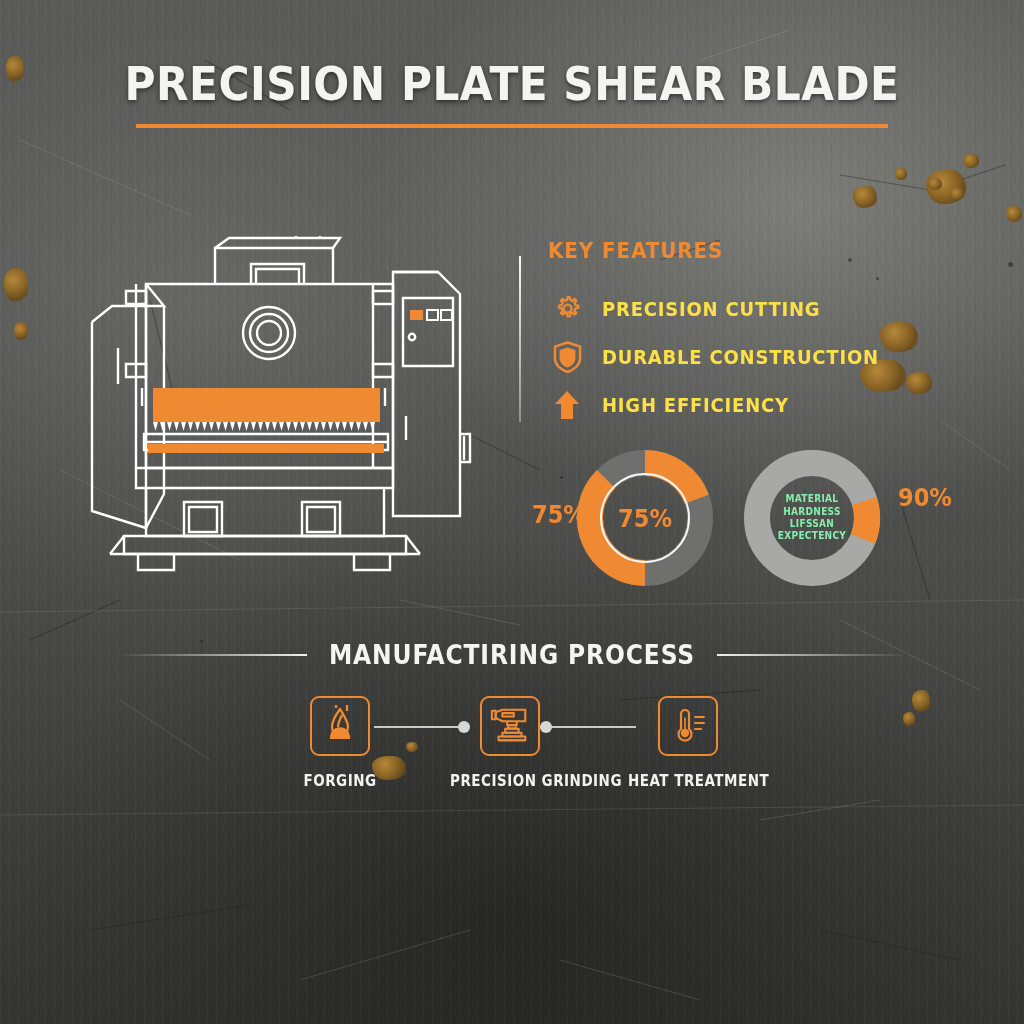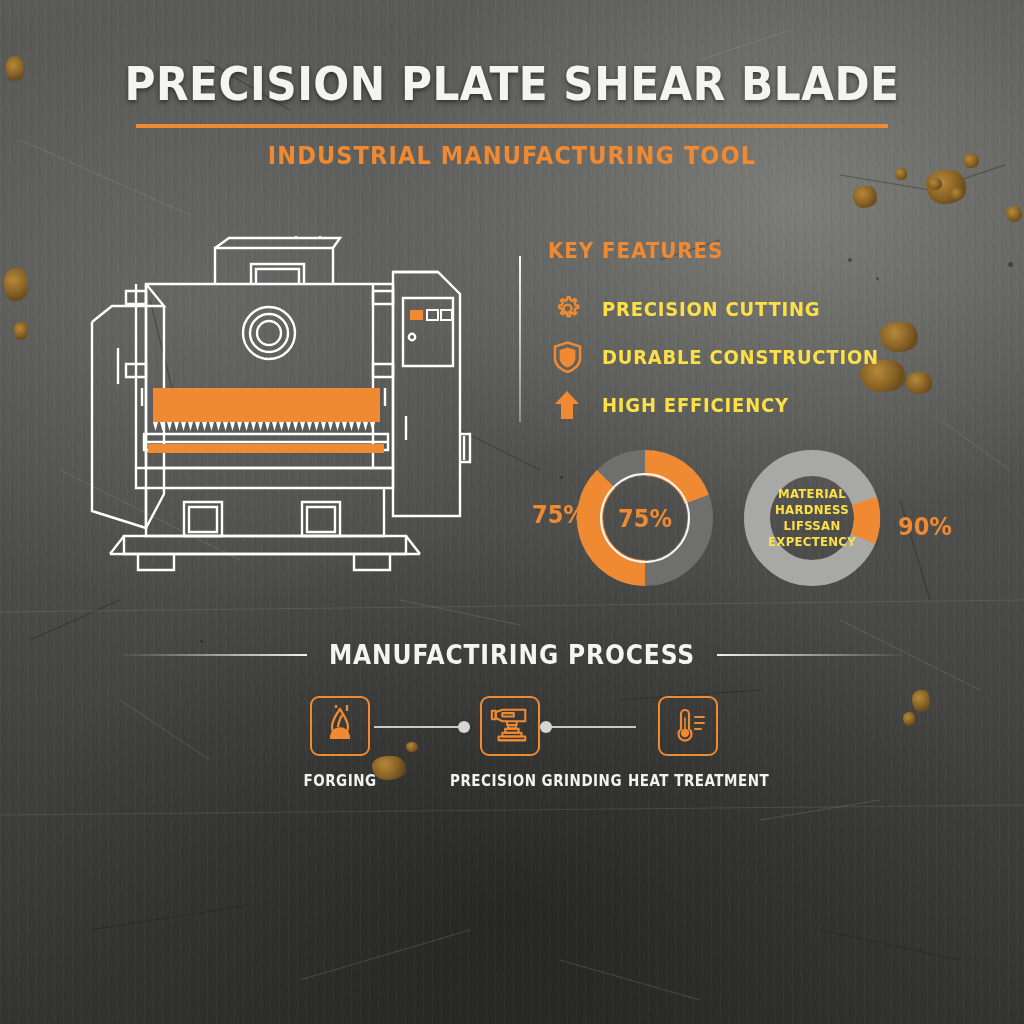--- a/index.html
+++ b/index.html
@@ -84,21 +84,21 @@
   .donut-wrap{ position:absolute; }
   .donut-inner-circle{
     position:absolute; border-radius:50%; border:2.5px solid #f6f6f4;
   }
   .donut-center{
     position:absolute; inset:0; display:flex; flex-direction:column;
     align-items:center; justify-content:center; text-align:center;
   }
   .donut-center-pct{ font-size:25px; font-weight:bold; color:#ef8a33; }
   .donut-center-txt{
-    font-size:13px; font-weight:bold; color:#fde047; line-height:1.24;
+    font-size:10px; font-weight:bold; color:#86efac; line-height:1.24;
     letter-spacing:.3px;
   }
   .donut-side-pct{
     position:absolute; font-size:25px; font-weight:bold; color:#ef8a33;
   }
 
   
   .sec-head{ position:absolute; left:0; right:0; display:flex; align-items:center; justify-content:center; }
   .sec-rule{ height:2px; width:190px; }
   .sec-rule.l{ background:linear-gradient(90deg, rgba(255,255,255,0), rgba(255,255,255,.92)); }
@@ -190,21 +190,20 @@
   <div class="speck" style="left:848px; top:258px; width:4px; height:4px;"></div>
   <div class="speck" style="left:1008px; top:262px; width:5px; height:5px;"></div>
   <div class="speck" style="left:876px; top:277px; width:3px; height:3px;"></div>
   <div class="speck" style="left:560px; top:476px; width:3px; height:3px;"></div>
   <div class="speck" style="left:535px; top:506px; width:4px; height:4px;"></div>
   <div class="speck" style="left:200px; top:640px; width:3px; height:3px;"></div>
 
   <div class="header">
     <div class="title">PRECISION PLATE SHEAR BLADE</div>
     <div class="title-rule"></div>
-    <div class="subtitle">INDUSTRIAL MANUFACTURING TOOL</div>
   </div>
 
   <div class="machine">
     <svg width="420" height="350" viewBox="0 0 420 350">
       <g fill="none" stroke="#ffffff" stroke-width="2.4" stroke-linejoin="miter">
 
         <path d="M127 48 L127 12 L245 12 L245 48"></path>
         <path d="M127 12 L141 2 L252 2 L245 12"></path>
 
         <path d="M208 2 L208 -6 L232 -6 L232 2"></path>
@@ -344,21 +343,21 @@
 
         <path d="M122.31 52.99 A55 55 0 0 1 120.99 90.81" fill="none" stroke="#ef8a33" stroke-width="26"></path>
       </svg>
       <div class="donut-center">
         <div class="donut-center-txt">MATERIAL</div>
         <div class="donut-center-txt">HARDNESS</div>
         <div class="donut-center-txt">LIFSSAN</div>
         <div class="donut-center-txt">EXPECTENCY</div>
       </div>
     </div>
-    <div class="donut-side-pct" style="left:378px; top:72px;">90%</div>
+    <div class="donut-side-pct" style="left:378px; top:43px;">90%</div>
 
   </div>
 
   <div class="sec-head" style="top:640px;">
     <div class="sec-rule l"></div>
     <div class="sec-title">MANUFACTIRING PROCESS</div>
     <div class="sec-rule r"></div>
   </div>
 
   <div class="process">

